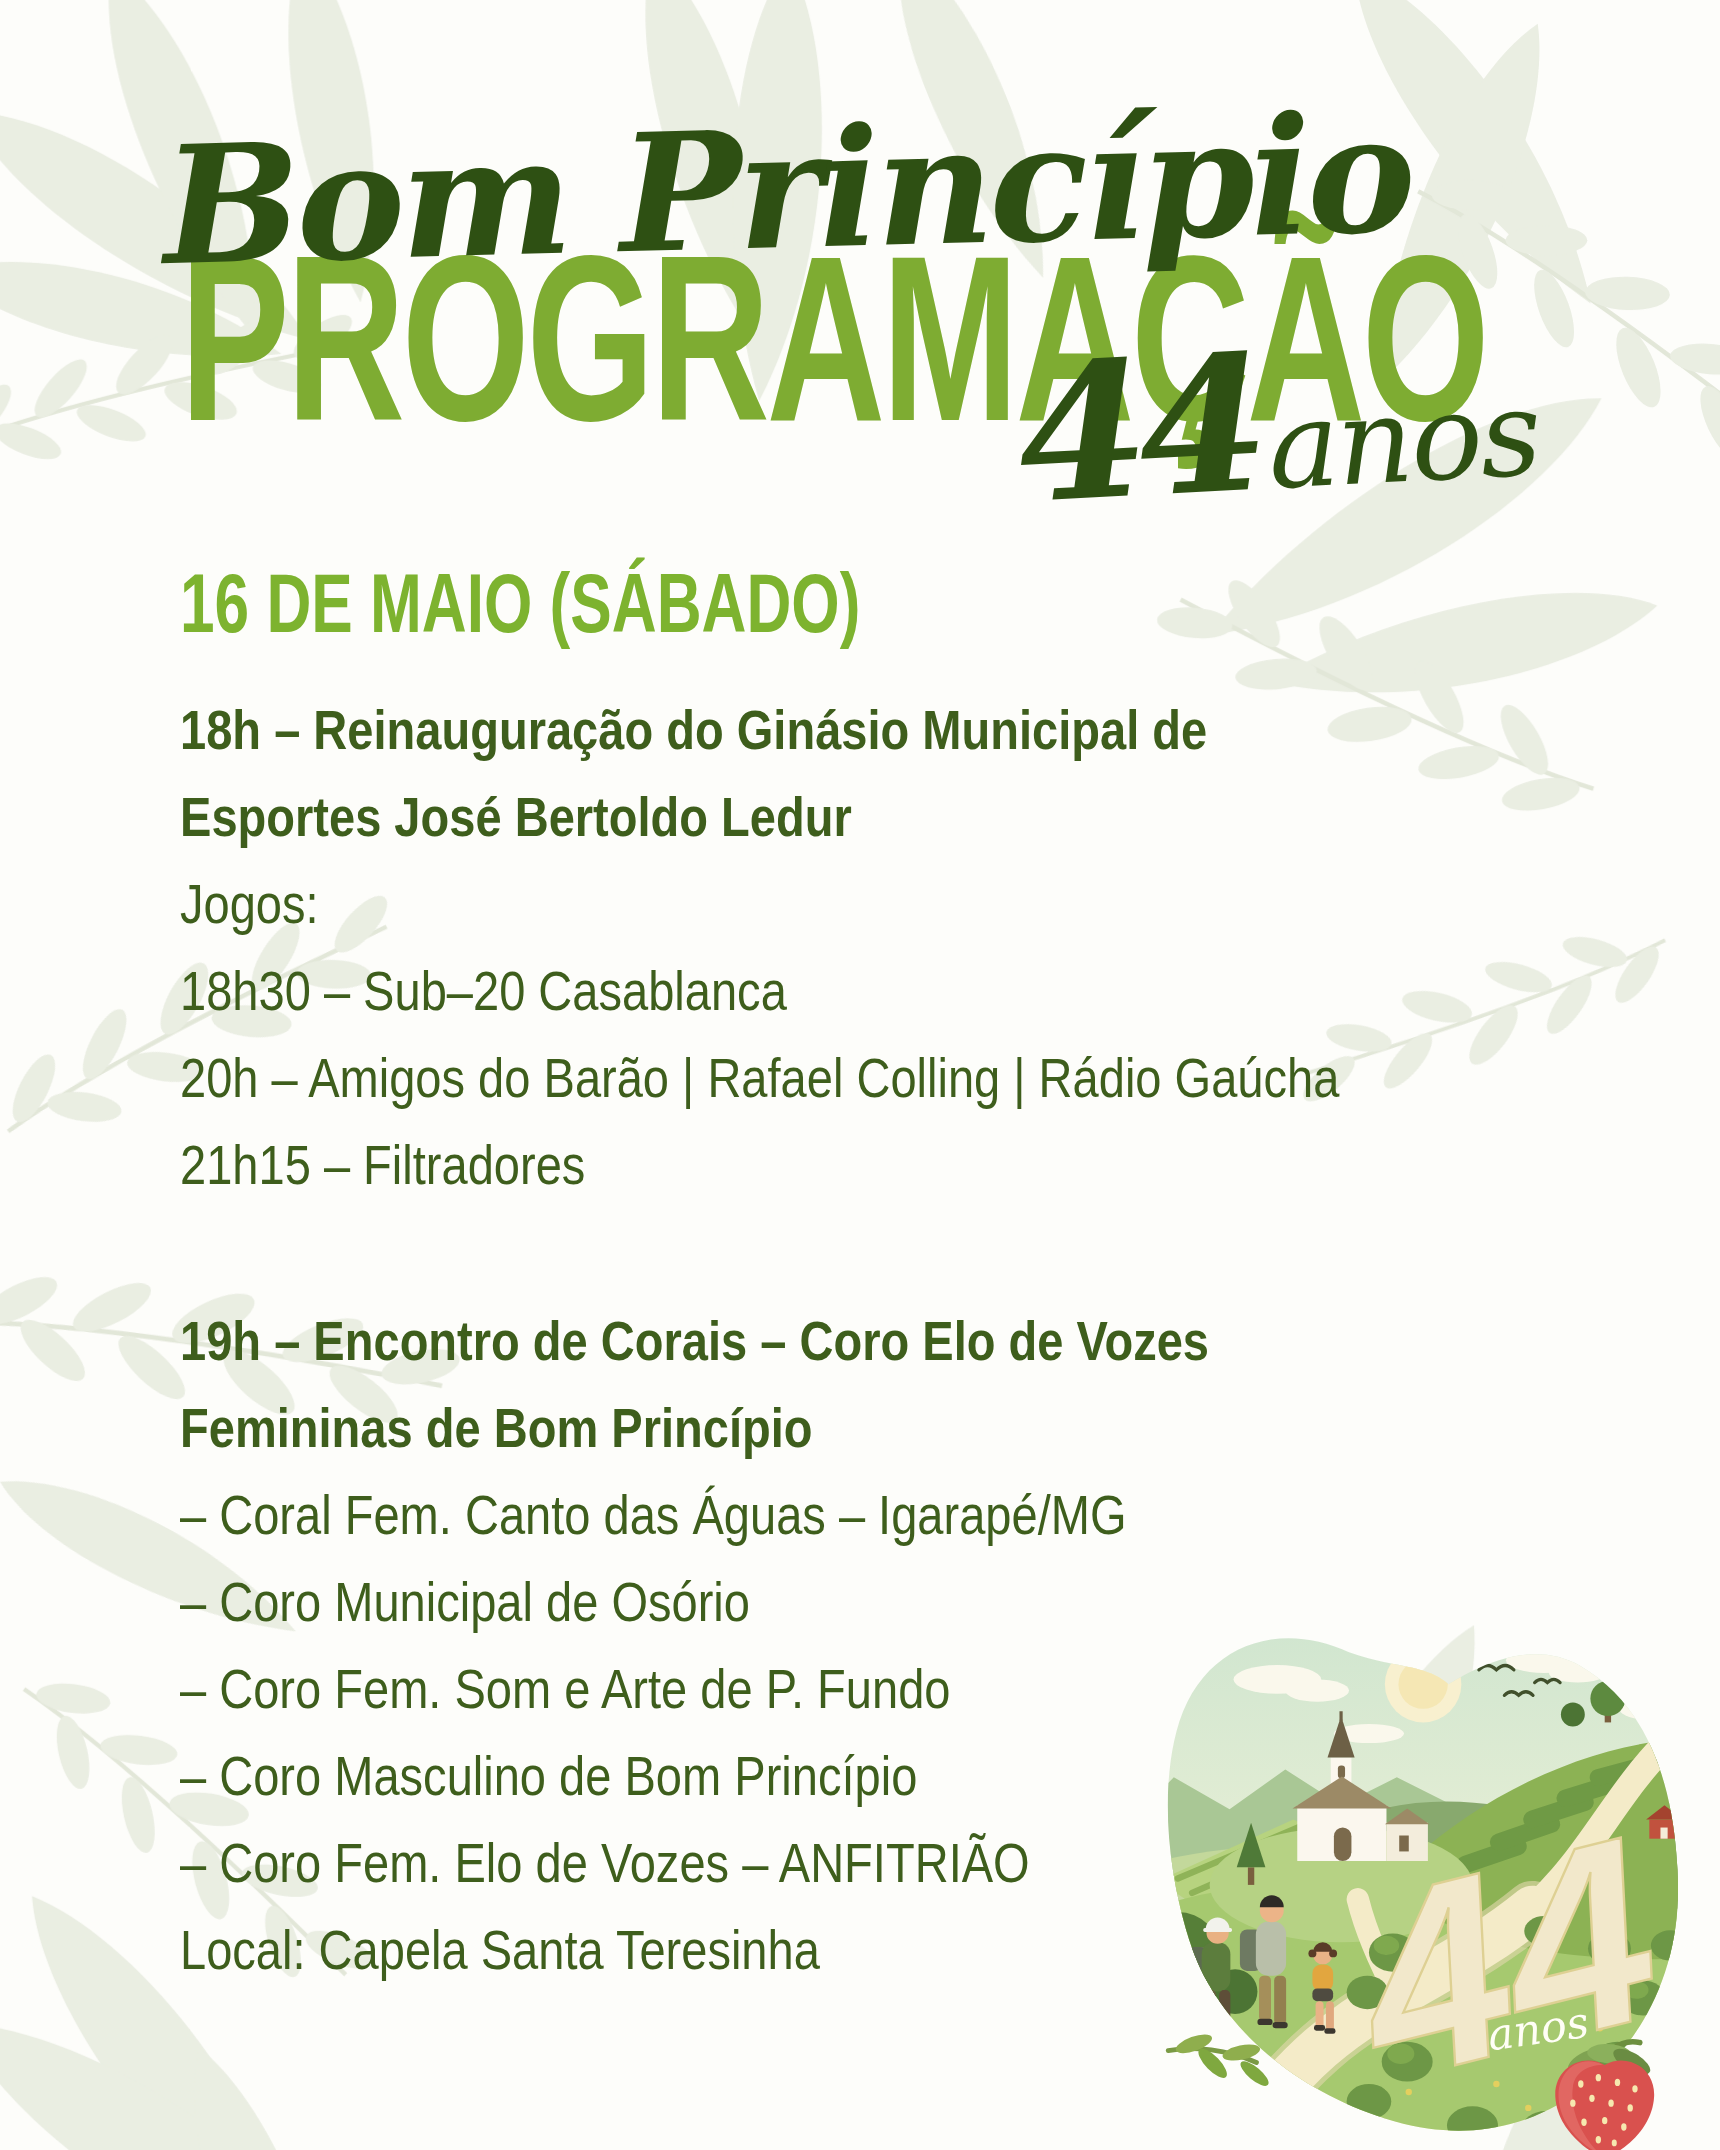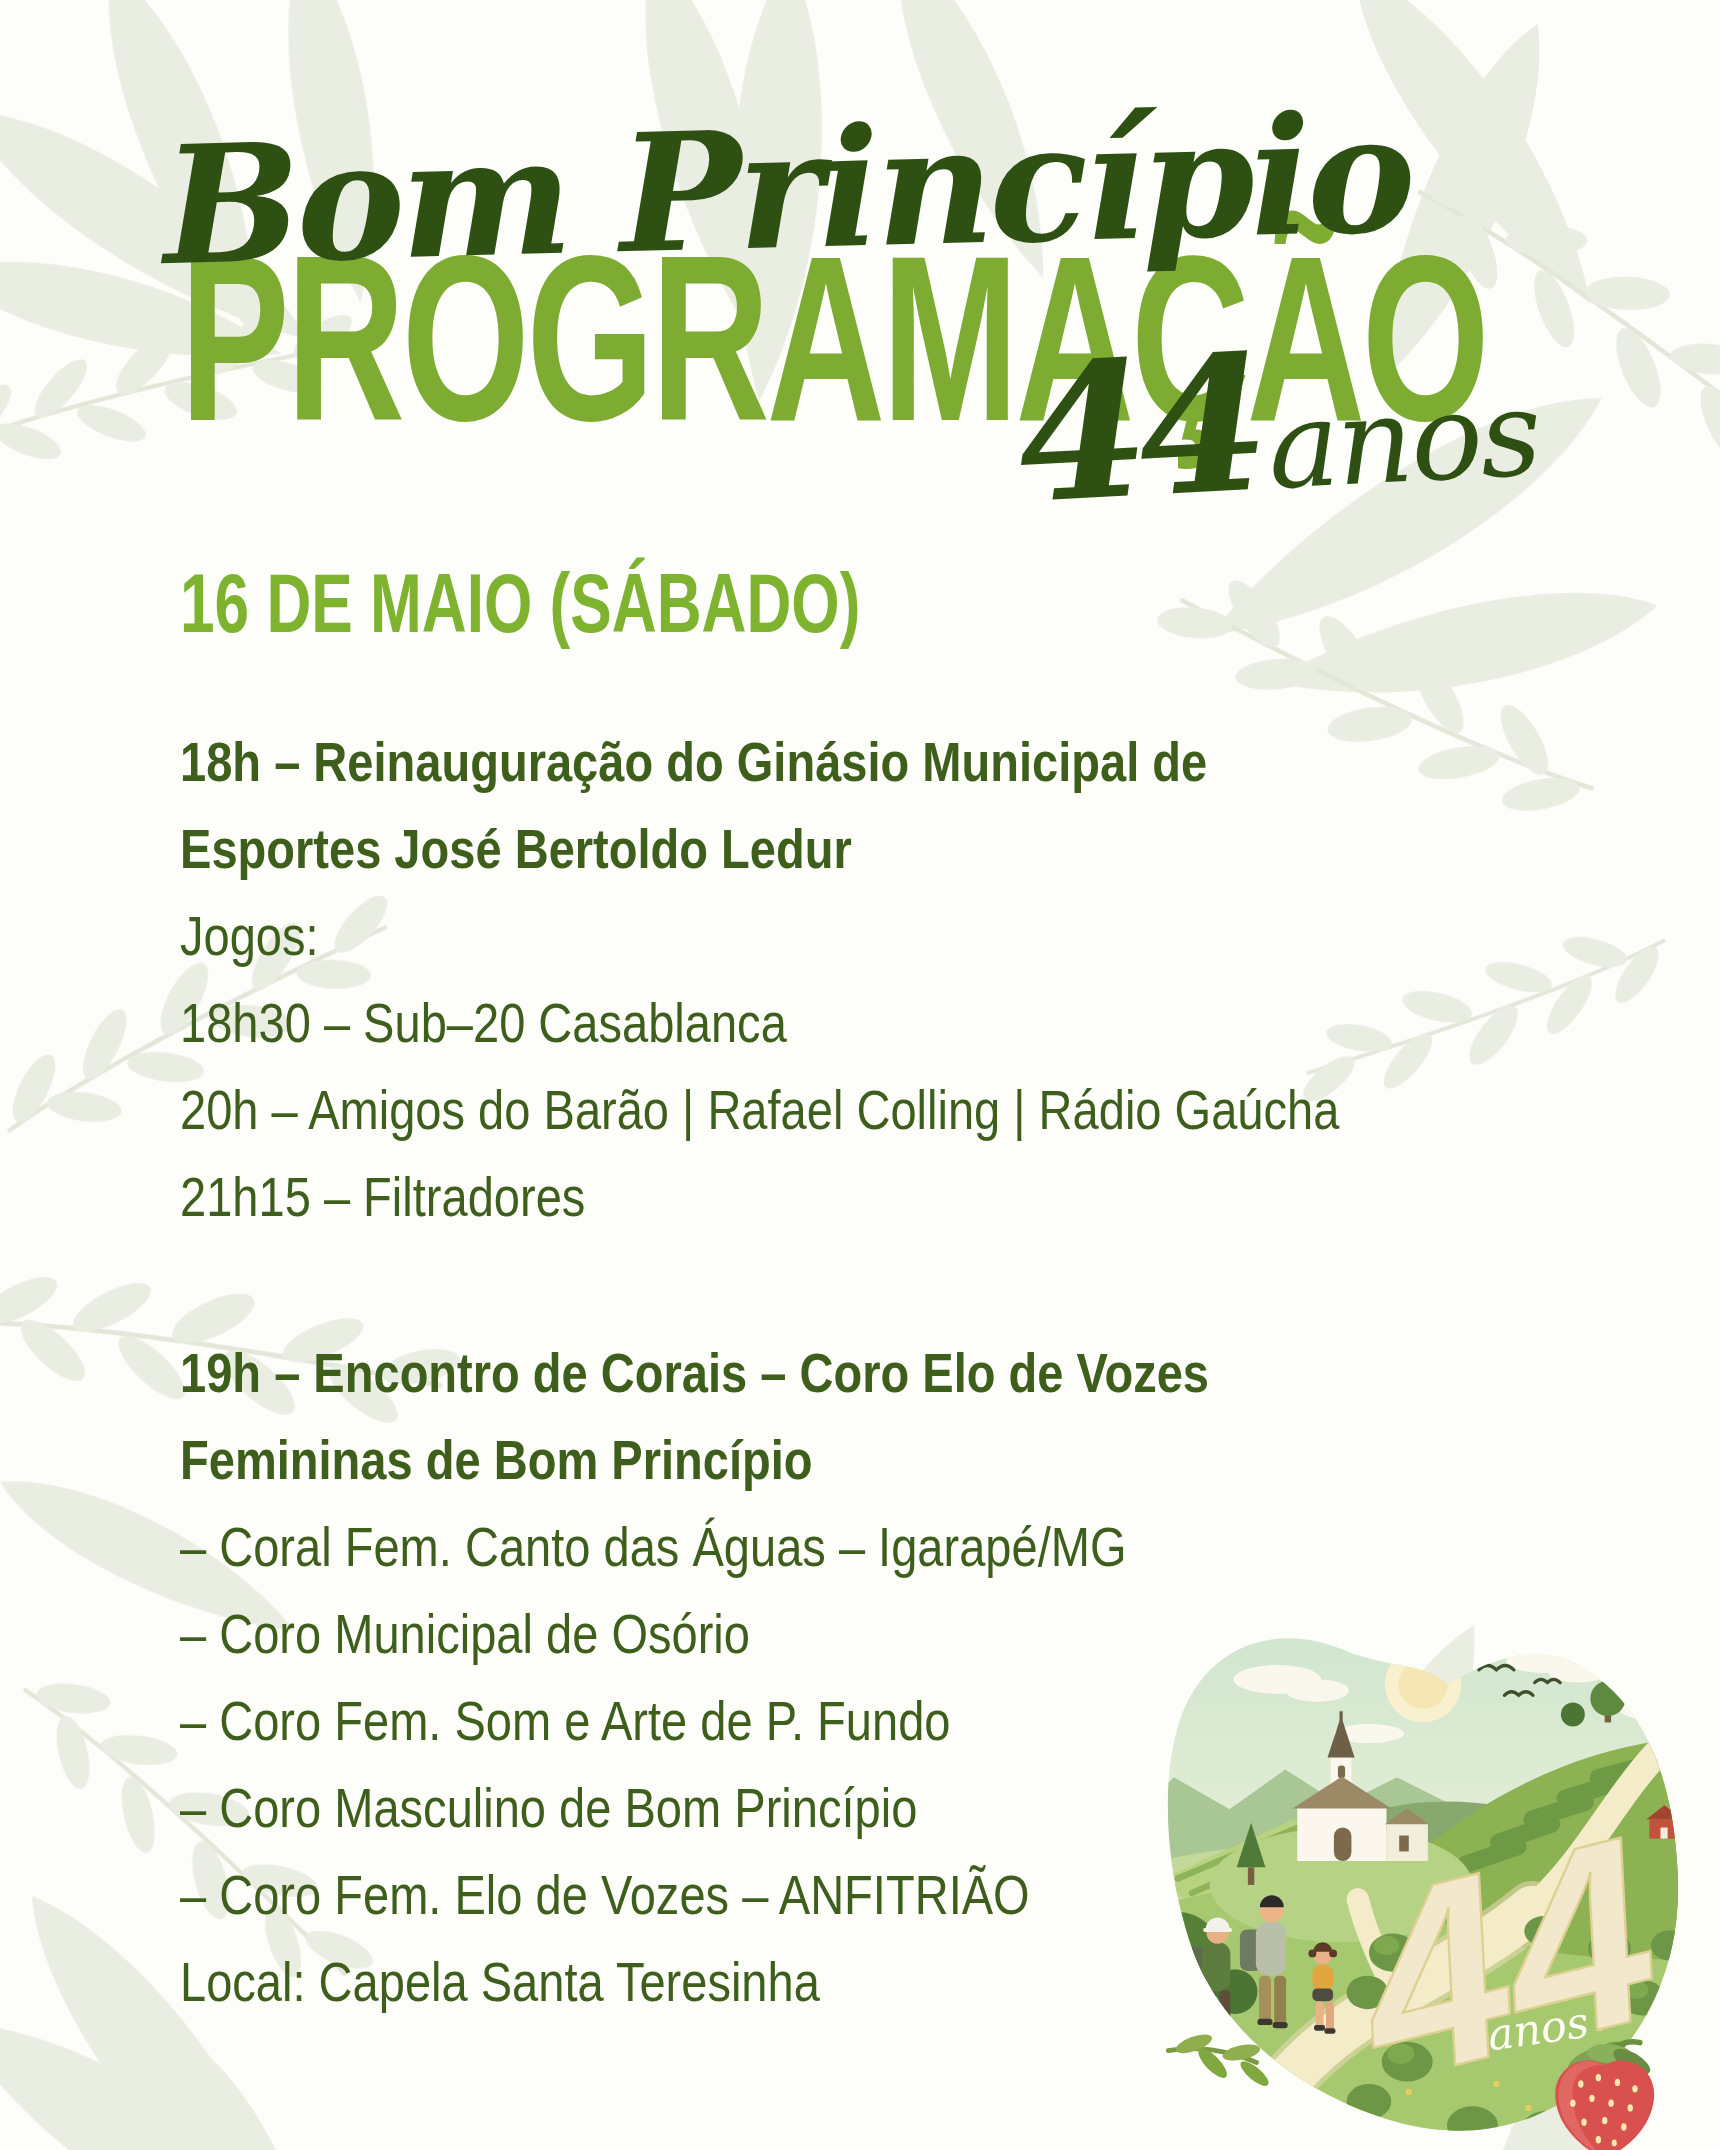--- a/index.html
+++ b/index.html
@@ -24,21 +24,21 @@
     font-family:"DejaVu Serif",serif;font-style:italic;white-space:nowrap;
     transform:rotate(-3deg);transform-origin:0 100%;
   }
   .anniv .num{font-size:187px;font-weight:700;letter-spacing:-9.6px;}
   .anniv .unit{font-size:119px;margin-left:8px;letter-spacing:-2.4px;}
   .date-heading{
     position:absolute;left:180px;top:561px;font-size:84px;font-weight:700;
     color:#7DB32F;white-space:nowrap;line-height:1;
     transform:scaleX(0.74);transform-origin:0 0;
   }
-  .schedule{position:absolute;left:180px;top:718px;z-index:1;}
+  .schedule{position:absolute;left:180px;top:686px;z-index:1;}
   .s-line{
     font-size:56px;line-height:87px;color:#3E5E1C;white-space:nowrap;
     transform:scaleX(0.84);transform-origin:0 50%;
   }
   .s-line.bold{font-weight:700;}
   .s-line.gap{margin-top:89px;}
   .illus{position:absolute;left:1130px;top:1614px;width:591px;height:537px;z-index:5;}
 </style>
 </head>
 <body>

